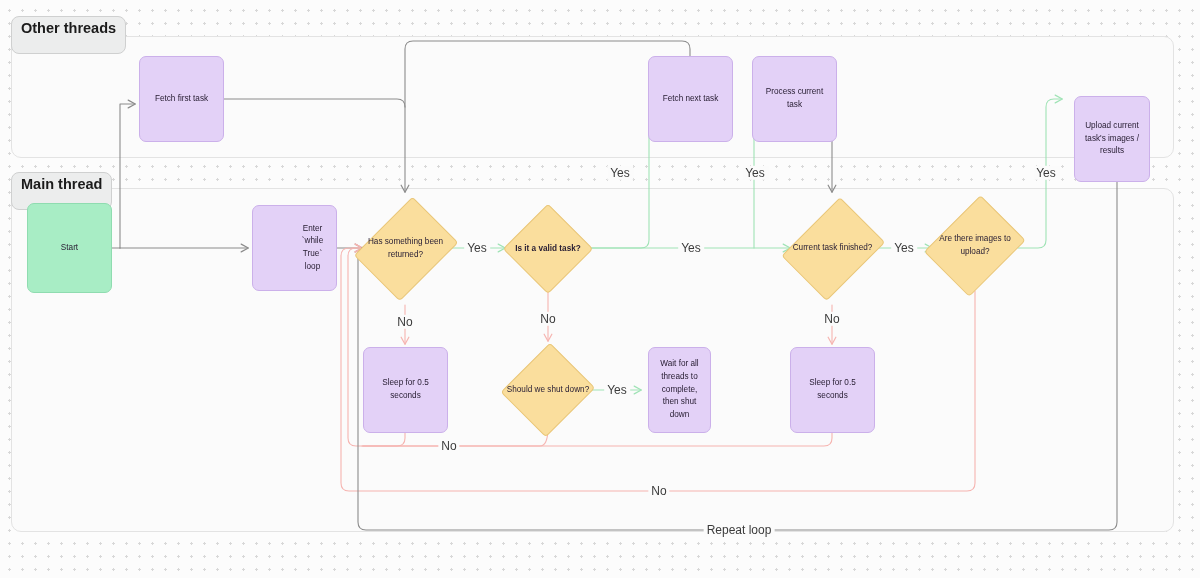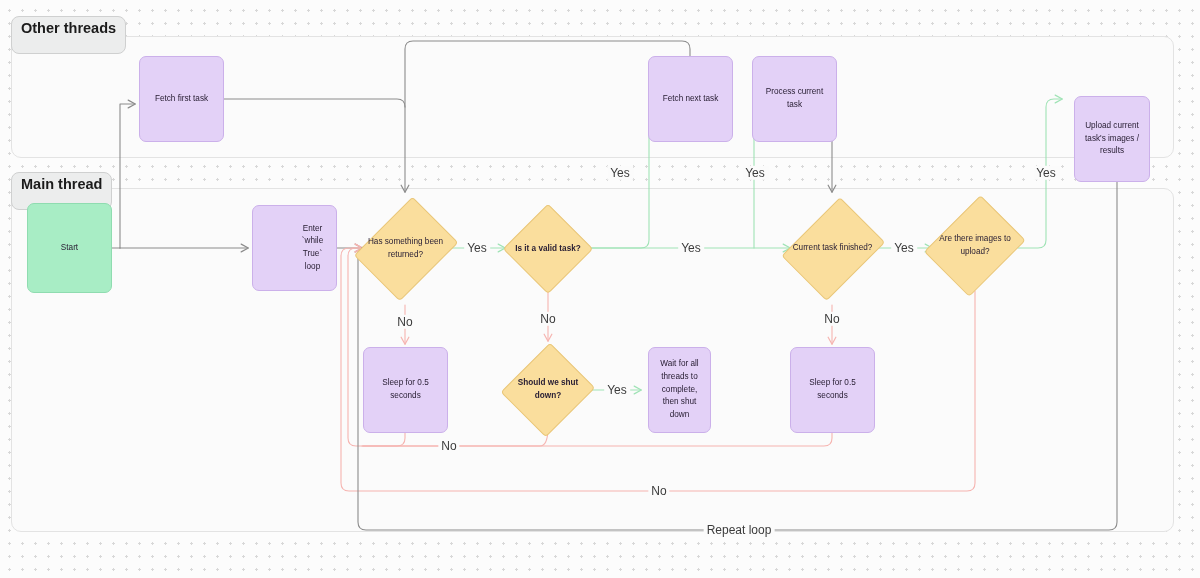--- a/index.html
+++ b/index.html
@@ -245,21 +245,21 @@
   </div>
 
   <div class="node box-purple" style="left:1074px; top:56px; width:76px; height:86px;margin-top:40px;">
     <span class="label">Upload current task's images / results</span>
   </div>
 
   <div class="node box-purple" style="left:363px; top:347px; width:85px; height:86px;">
     <span class="label">Sleep for 0.5 seconds</span>
   </div>
 
-  <div class="diamond" style="left:504px; top:342px; width:88px; height:96px;font-weight:bold;">
+  <div class="diamond" style="left:504px; top:342px; width:88px; height:96px;">
     <div class="dshape"></div>
     <div class="dtext">Should we shut down?</div>
   </div>
 
   <div class="node box-purple" style="left:648px; top:347px; width:63px; height:86px;">
     <span class="label">Wait for all threads to complete, then shut down</span>
   </div>
 
   <div class="node box-purple" style="left:790px; top:347px; width:85px; height:86px;">
     <span class="label">Sleep for 0.5 seconds</span>

